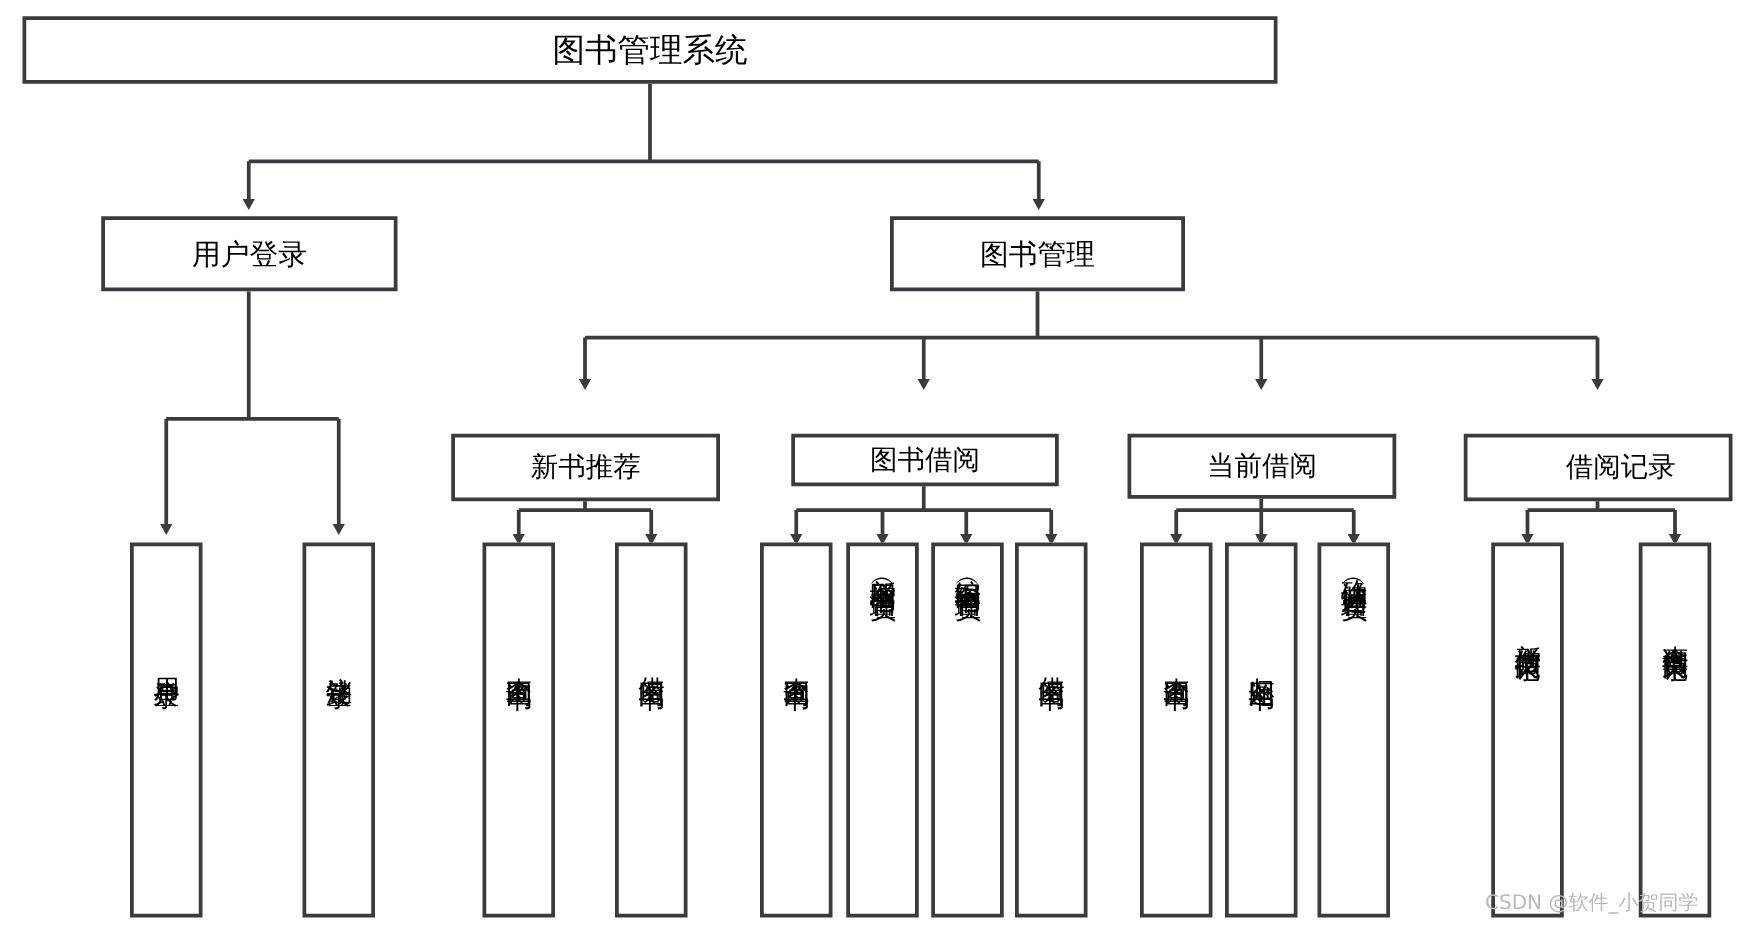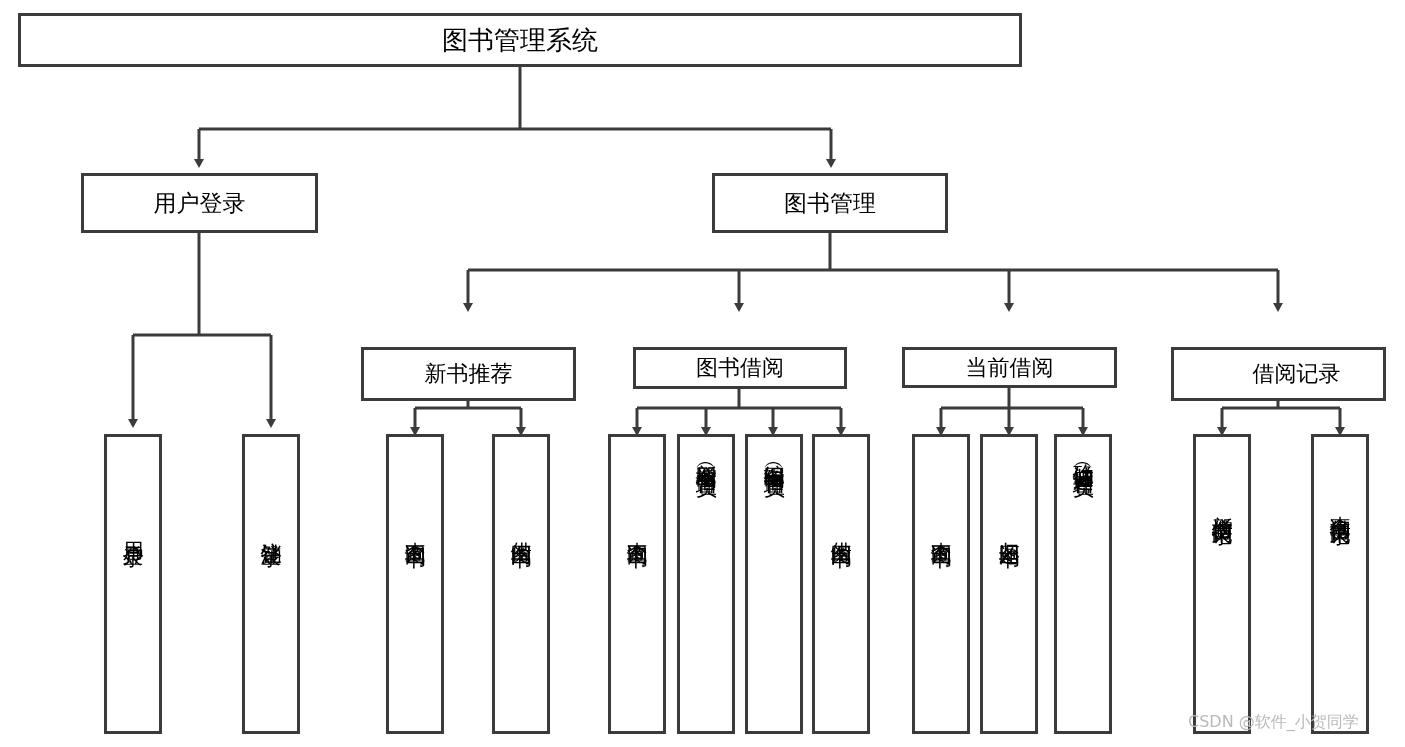--- a/index.html
+++ b/index.html
@@ -139,21 +139,21 @@
   <div class="node level2" style="left:712px; top:173px; width:236px; height:60px;">
     <span>图书管理</span>
   </div>
 
   <div class="node level3" style="left:361px; top:318px; width:215px; height:54px;">
     <span>新书推荐</span>
   </div>
   <div class="node level3" style="left:633px; top:318px; width:214px; height:42px;">
     <span>图书借阅</span>
   </div>
-  <div class="node level3" style="left:902px; top:318px; width:215px; height:41px;text-align:center;">
+  <div class="node level3" style="left:902px; top:318px; width:215px; height:52px;text-align:center;">
     <span>当前借阅</span>
   </div>
   <div class="node level3" style="left:1171px; top:318px; width:215px; height:54px;padding-left:36px;">
     <span>借阅记录</span>
   </div>
 
   <div class="node leaf mid" style="left:104px; top:434px; width:58px; height:300px;">
     <span class="vtext">用户登录</span>
   </div>
   <div class="node leaf mid" style="left:242px; top:434px; width:58px; height:300px;">

